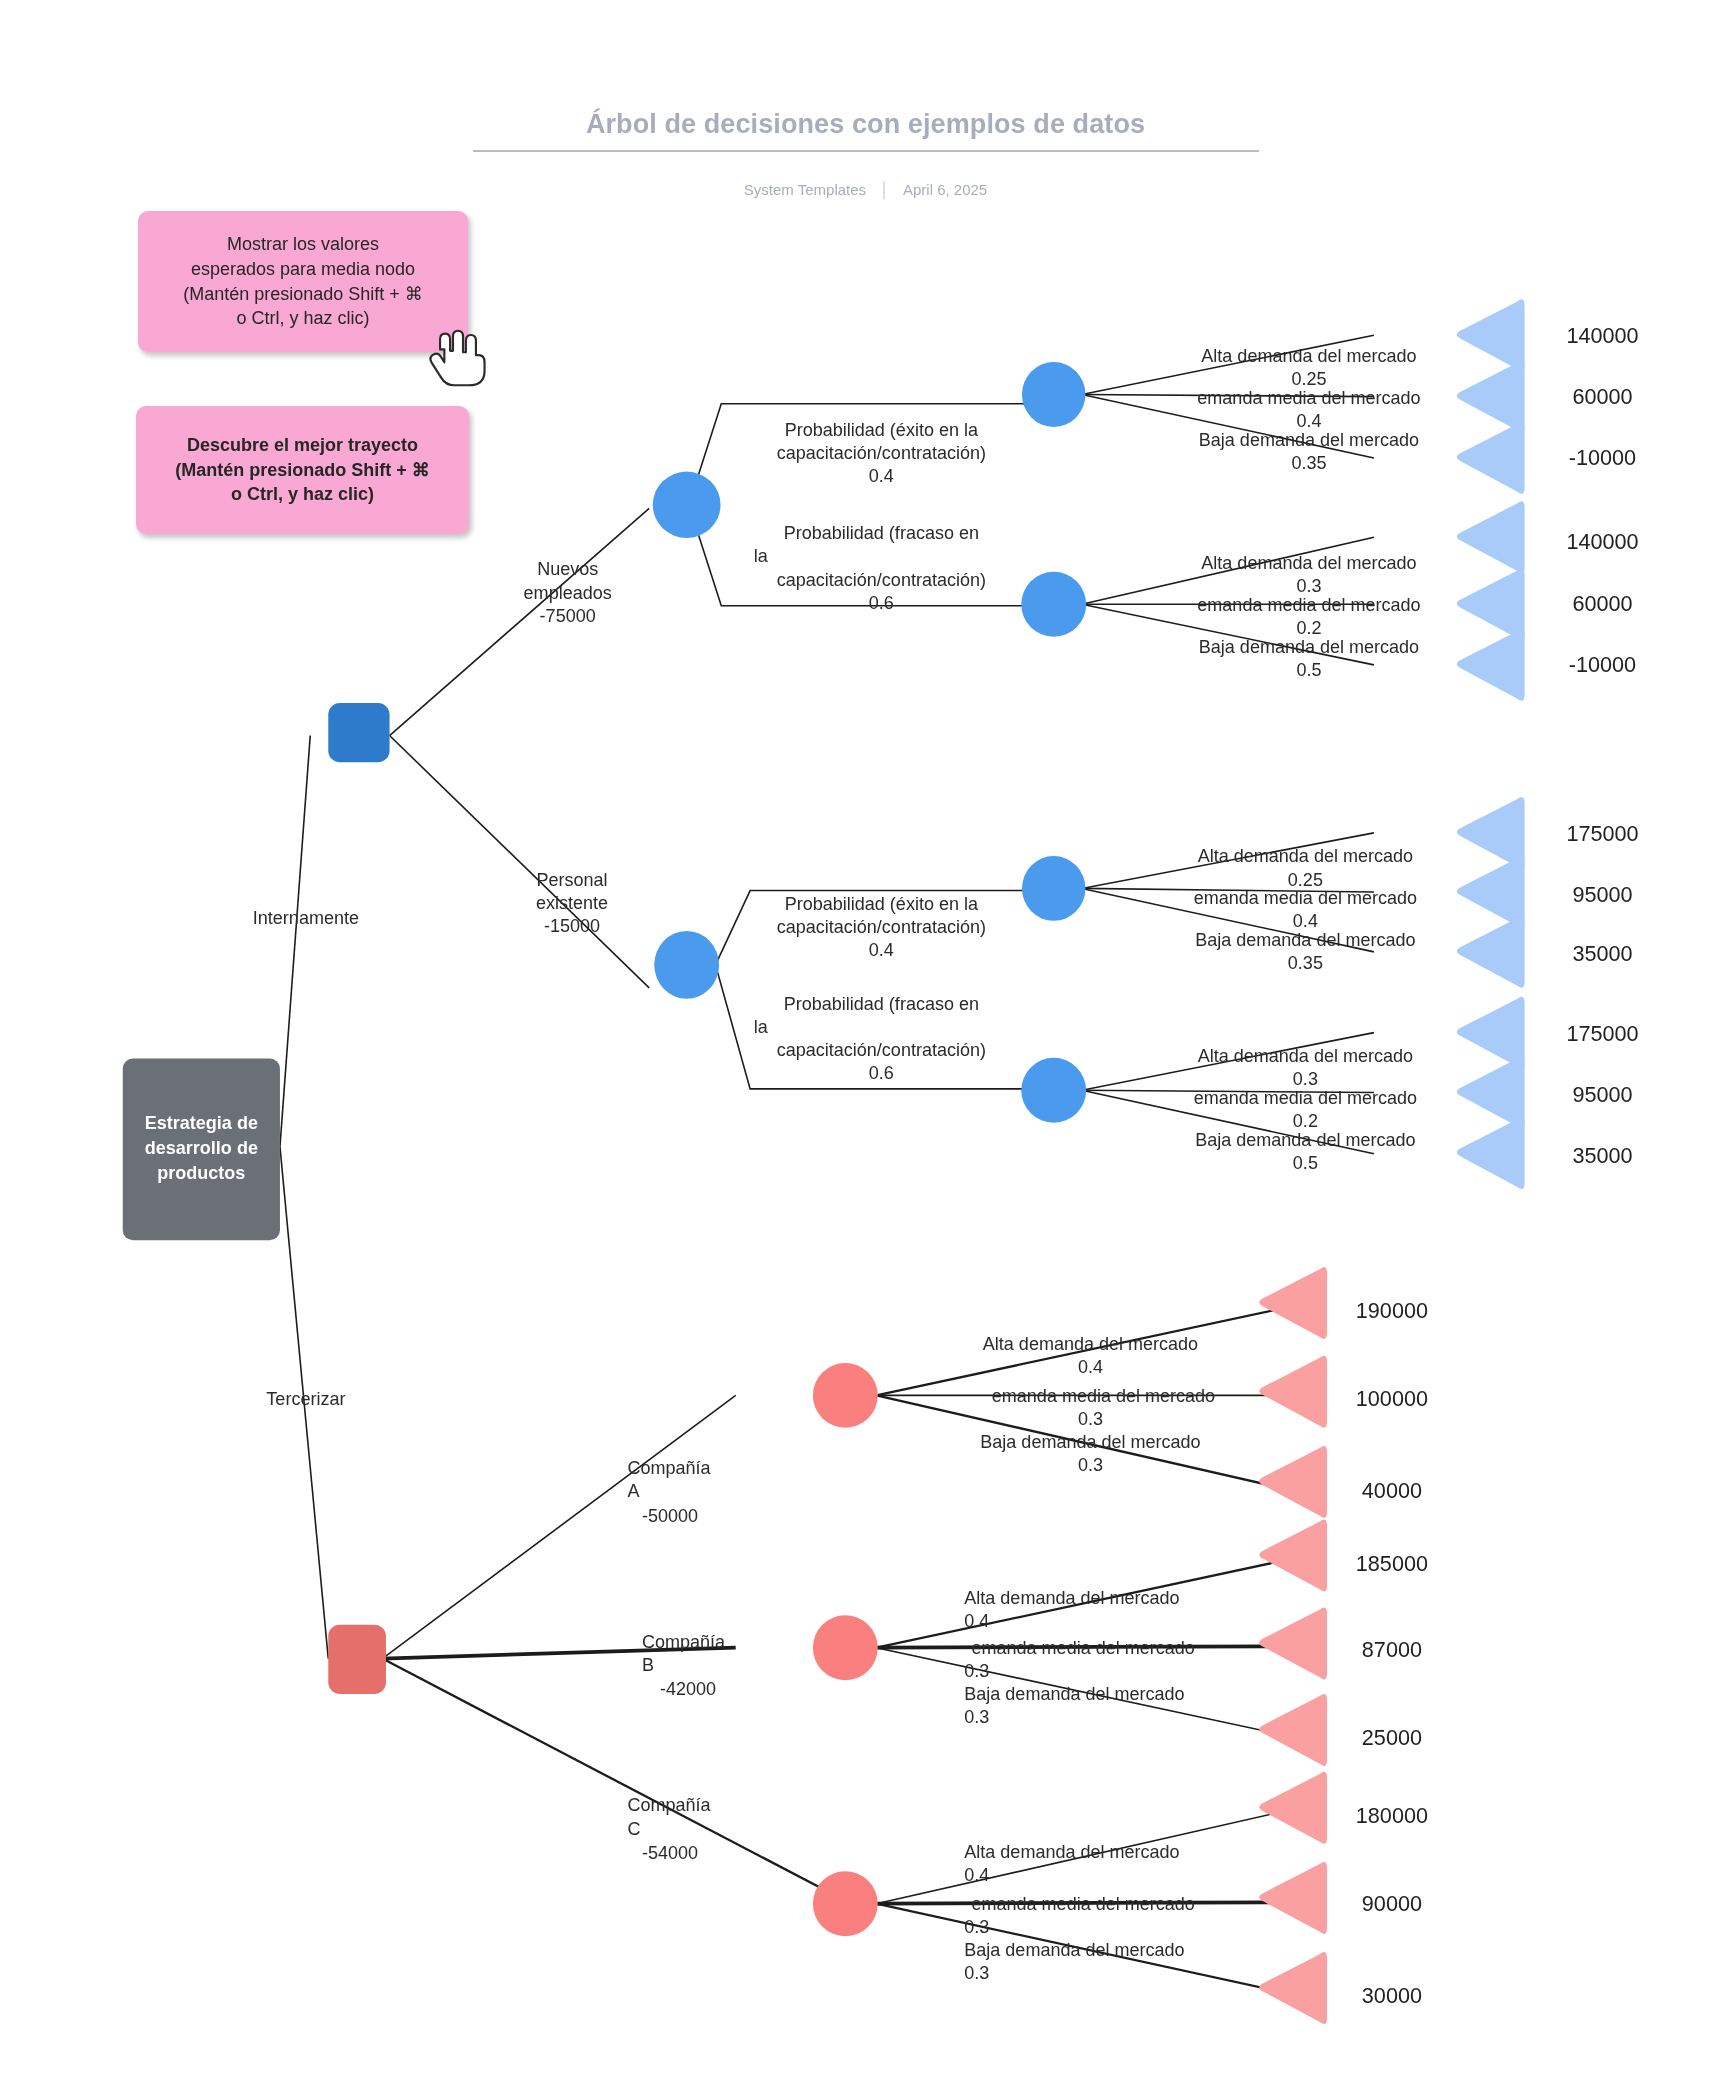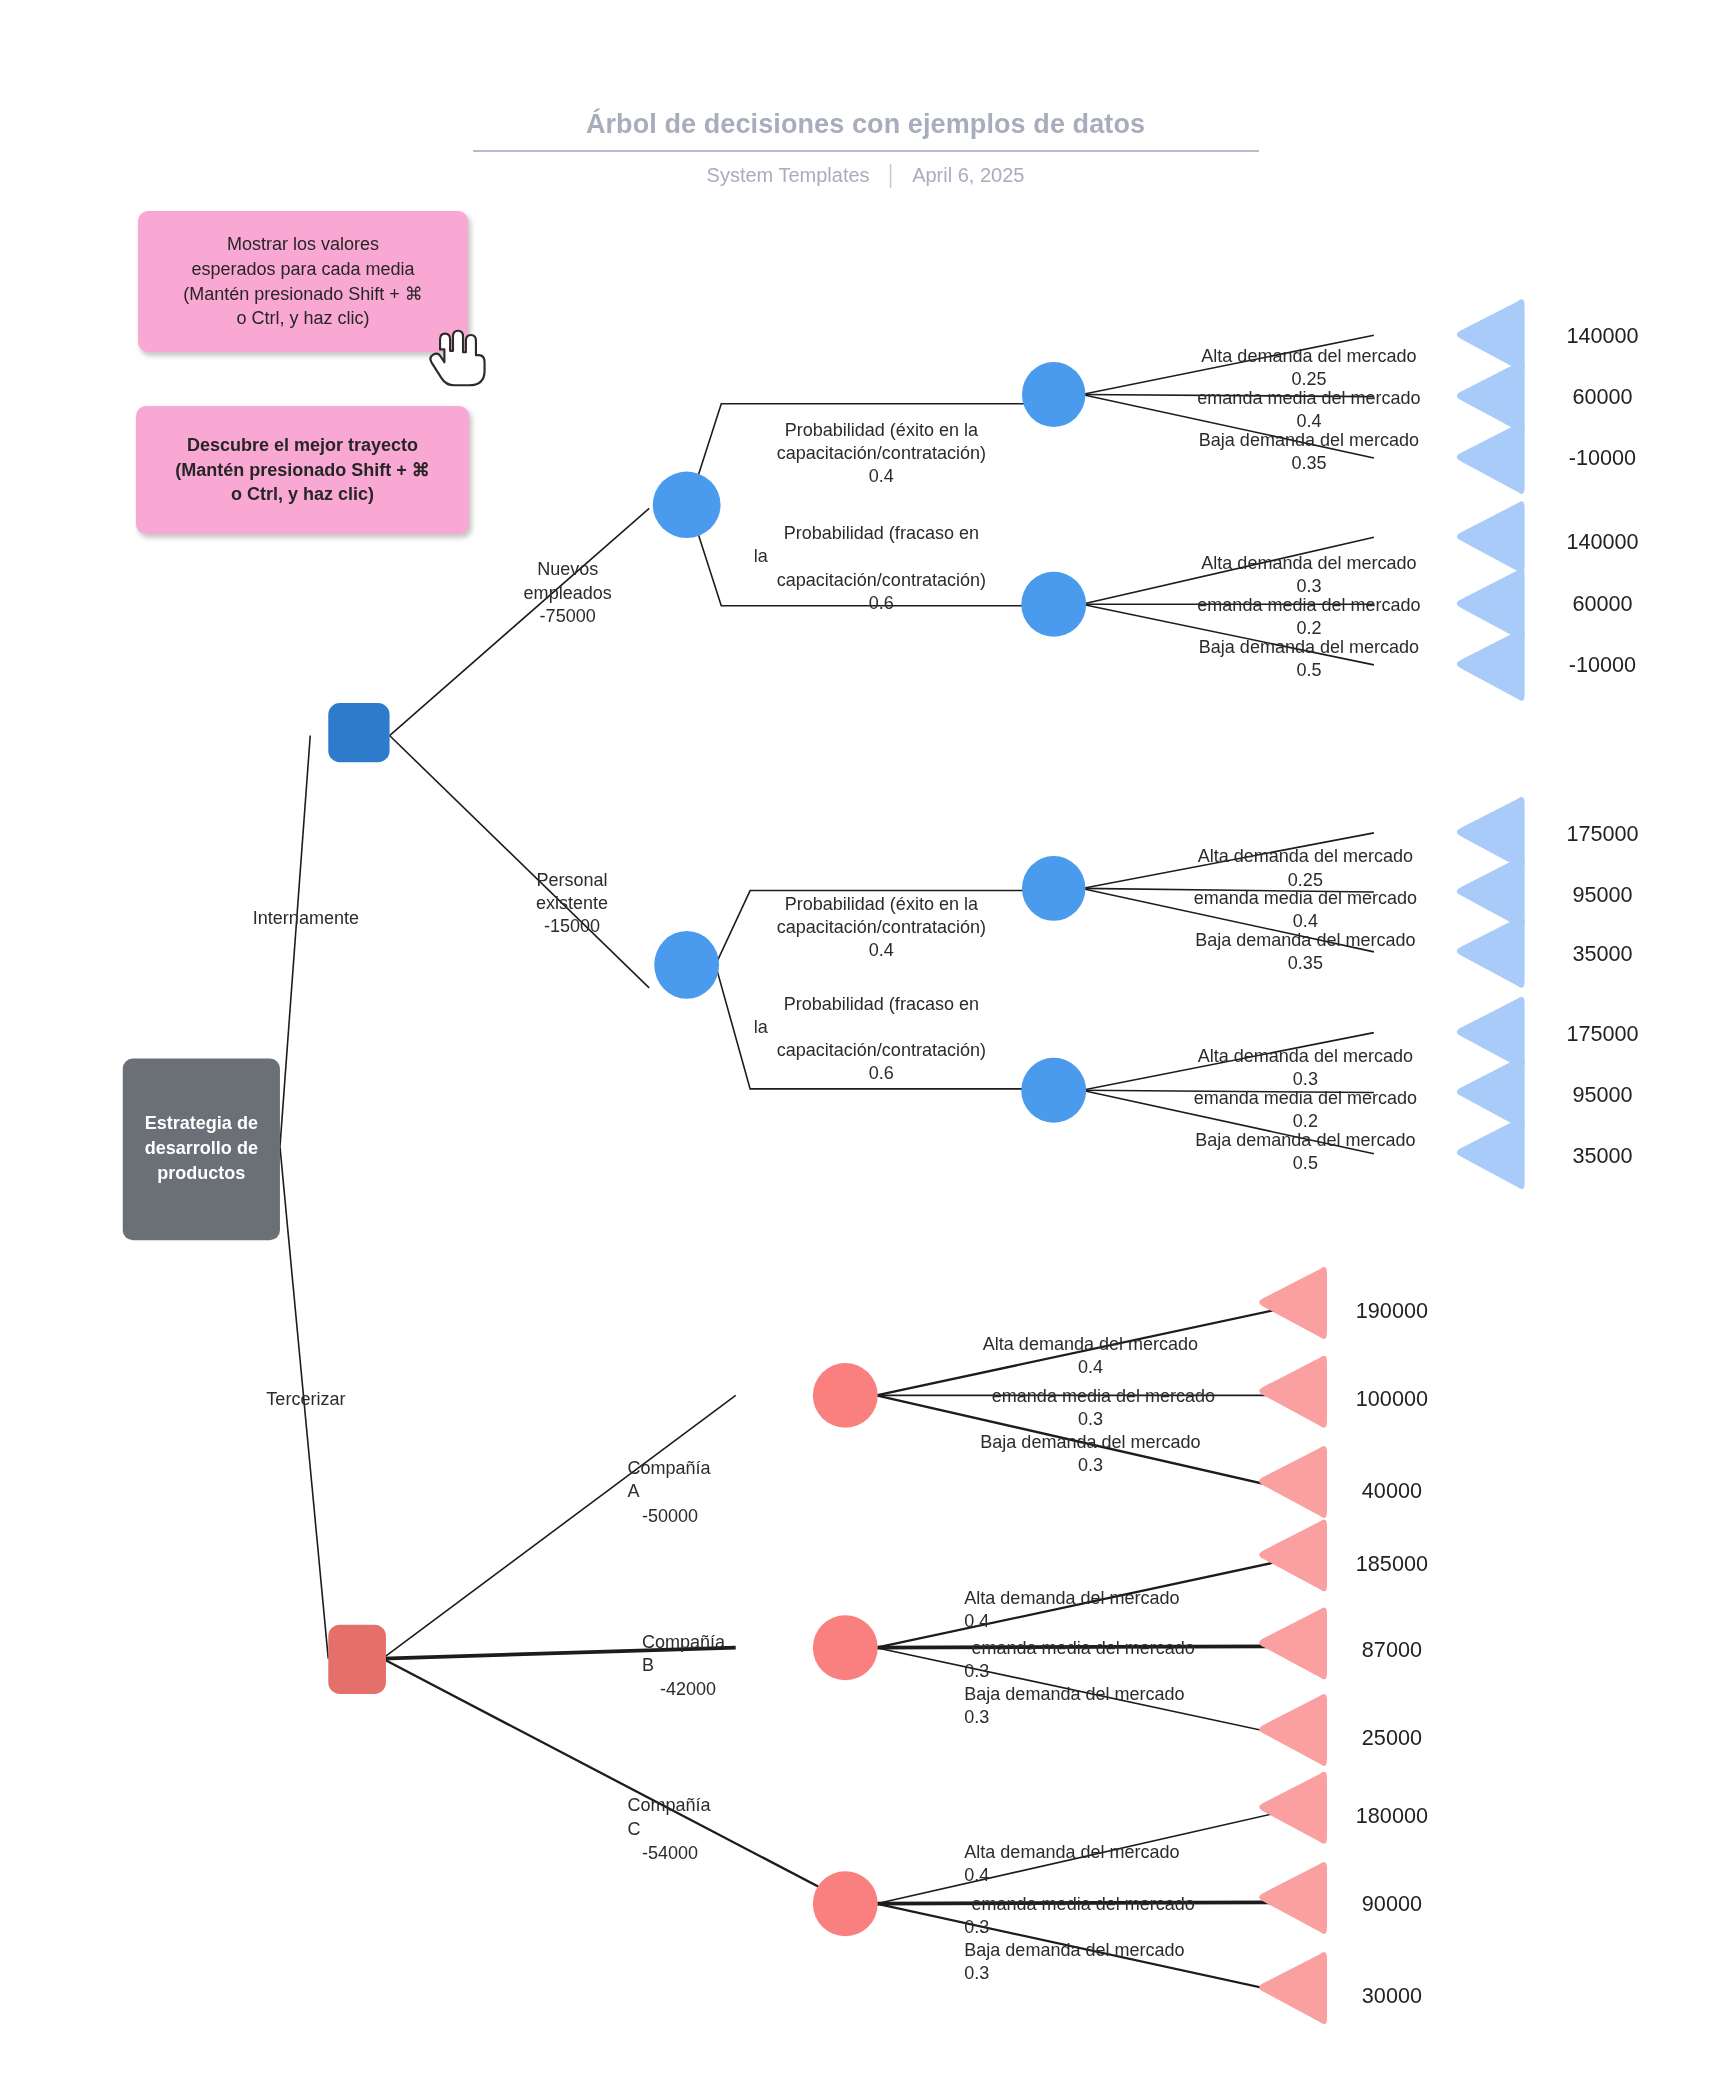--- a/index.html
+++ b/index.html
@@ -37,22 +37,22 @@
     letter-spacing: 0.1px;
     line-height: 1.2;
   }
   .title-rule {
     width: 786px;
     height: 1.4px;
     background: #b9bdcb;
     margin: 10px auto 0 auto;
   }
   .doc-meta {
-    margin-top: 12px;
-    font-size: 20px;
+    margin-top: 29px;
+    font-size: 15px;
     color: #a8adbd;
   }
   .doc-meta .sep {
     display: inline-block;
     margin: 0 10px;
     color: #c3c7d3;
   }
 
   
   .hint-card {
@@ -137,21 +137,21 @@
     <div class="doc-meta">
       <span>System Templates</span>
       <span class="sep">│</span>
       <span>April 6, 2025</span>
     </div>
   </div>
 
   <div class="hint-card" id="hint-1">
     <div>
       <span>Mostrar los valores</span><br>
-      <span>esperados para cada media</span><br>
+      <span>esperados para media nodo</span><br>
       <span>(Mantén presionado Shift + ⌘</span><br>
       <span>o Ctrl, y haz clic)</span>
     </div>
   </div>
 
   <div class="hint-card" id="hint-2">
     <div>
       <span>Descubre el mejor trayecto</span><br>
       <span>(Mantén presionado Shift + ⌘</span><br>
       <span>o Ctrl, y haz clic)</span>

